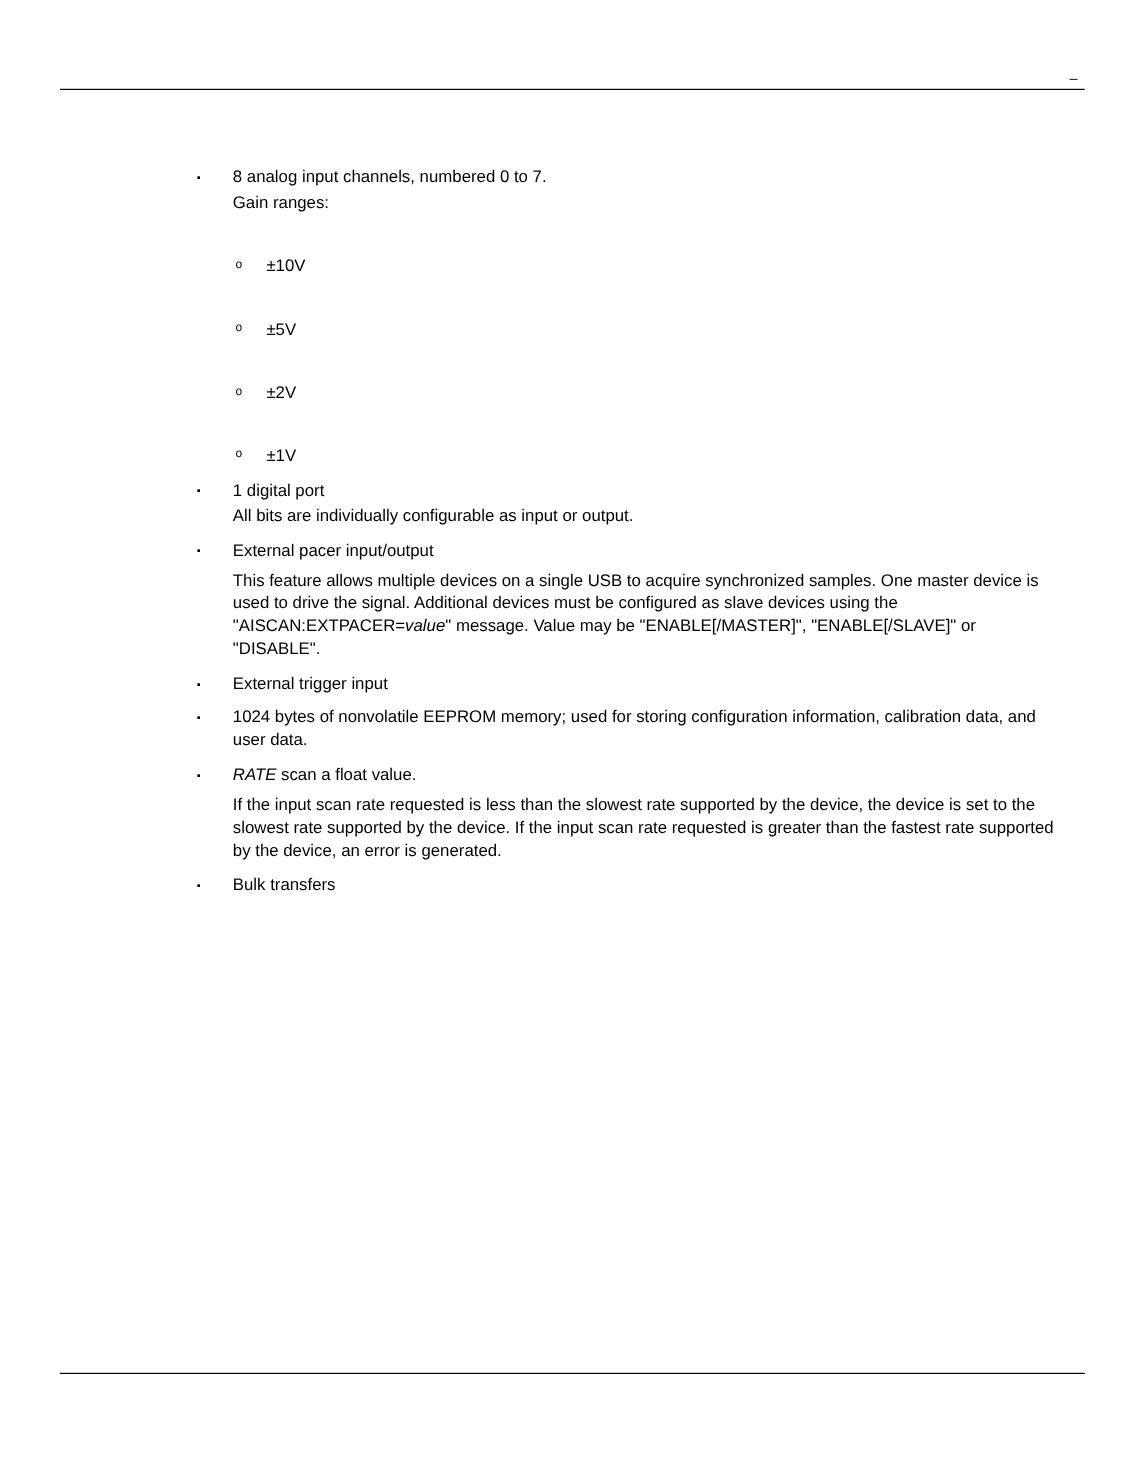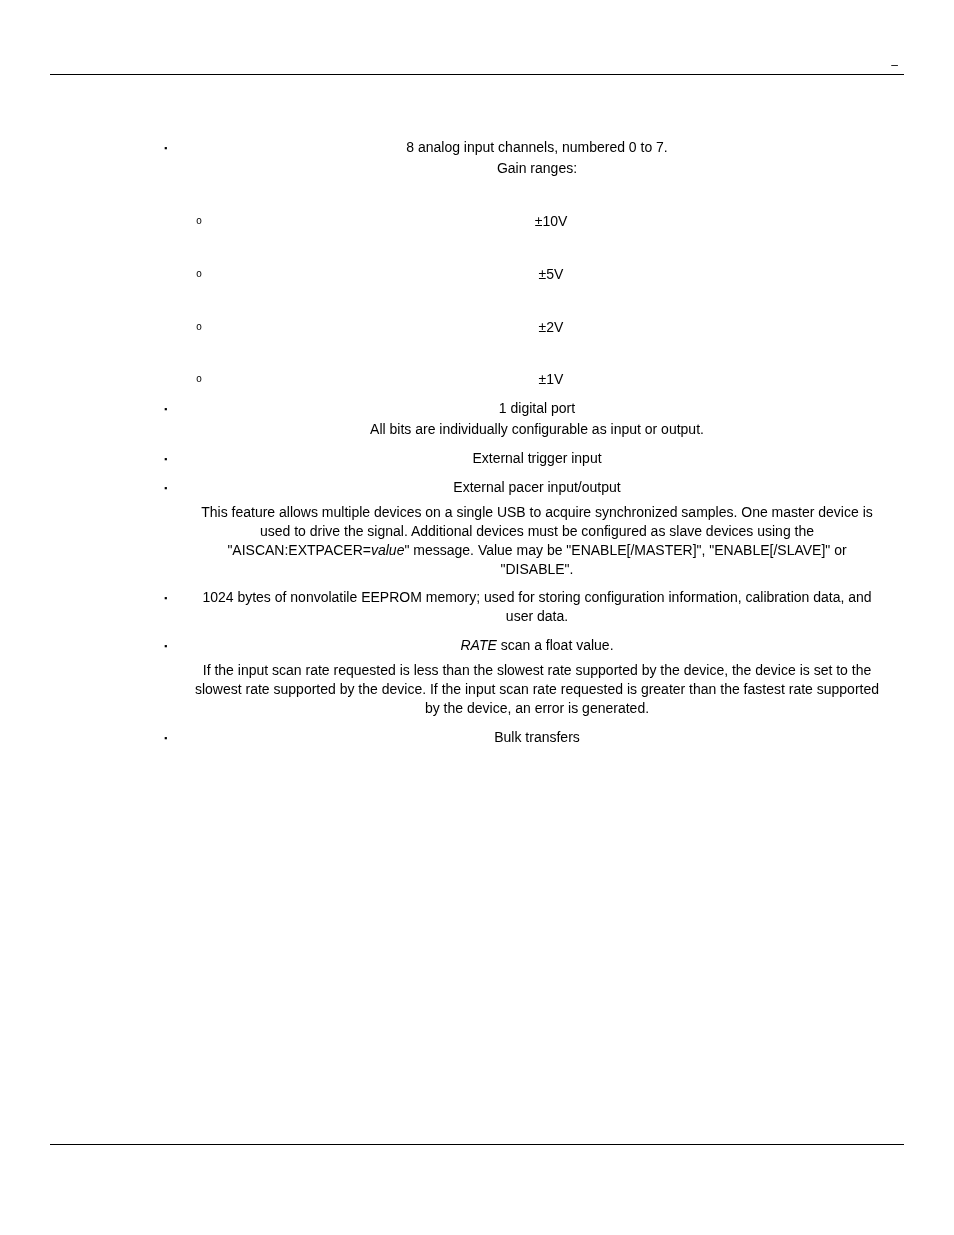--- a/index.html
+++ b/index.html
@@ -38,21 +38,20 @@
     position: absolute;
     bottom: 90px;
     left: 50px;
     right: 50px;
     border-top: 1px solid #000;
   }
   .content {
     margin-top: 68px;
     margin-left: 114px;
     margin-right: 24px;
-    text-align: center;
   }
   ul.lvl1 {
     list-style: none;
     padding: 0;
     margin: 0;
   }
   ul.lvl1 > li {
     position: relative;
     padding-left: 30px;
     margin-bottom: 10px;
@@ -115,28 +114,28 @@
           <li>±1V</li>
         </ul>
       </li>
 
       <li>
         <span>1 digital port</span>
         <div class="sub">All bits are individually configurable as input or output.</div>
       </li>
 
       <li>
-        <span>External trigger input</span>
-      </li>
-
-      <li>
         <span>External pacer input/output</span>
         <div class="para">
           <span>This feature allows multiple devices on a single USB to acquire synchronized samples. One master device is used to drive the signal. Additional devices must be configured as slave devices using the "AISCAN:EXTPACER=</span><span class="italic">value</span><span>" message. Value may be "ENABLE[/MASTER]", "ENABLE[/SLAVE]" or "DISABLE".</span>
         </div>
+      </li>
+
+      <li>
+        <span>External trigger input</span>
       </li>
 
       <li>
         <span>1024 bytes of nonvolatile EEPROM memory; used for storing configuration information, calibration data, and user data.</span>
       </li>
 
       <li>
         <span class="italic">RATE</span><span> scan a float value.</span>
         <div class="para">If the input scan rate requested is less than the slowest rate supported by the device, the device is set to the slowest rate supported by the device. If the input scan rate requested is greater than the fastest rate supported by the device, an error is generated.</div>
       </li>

